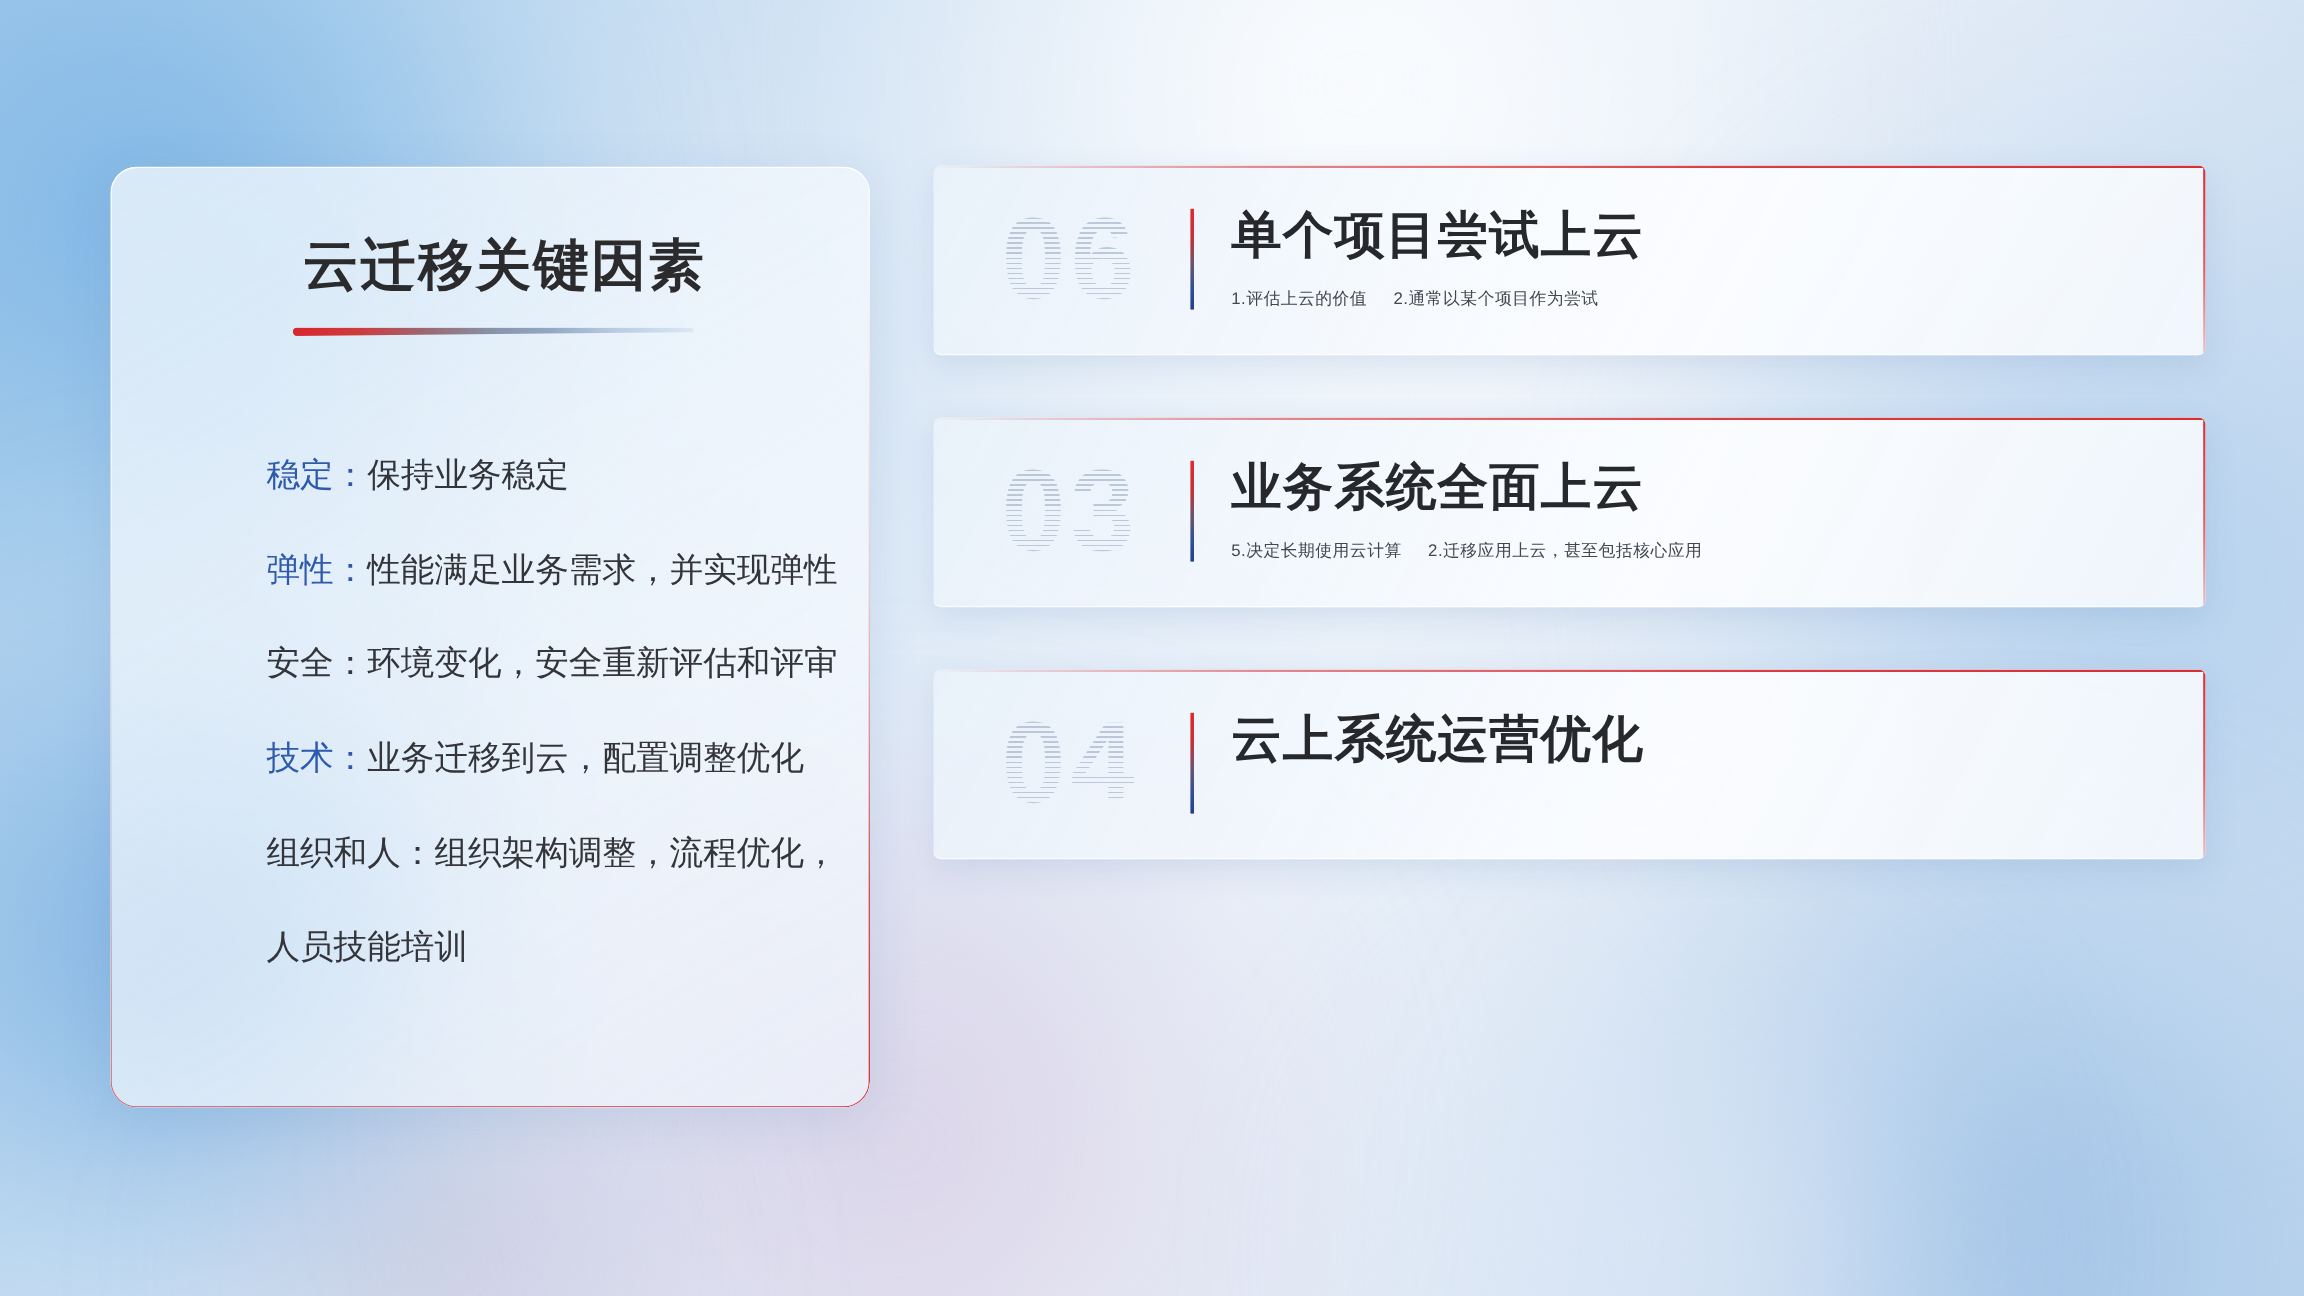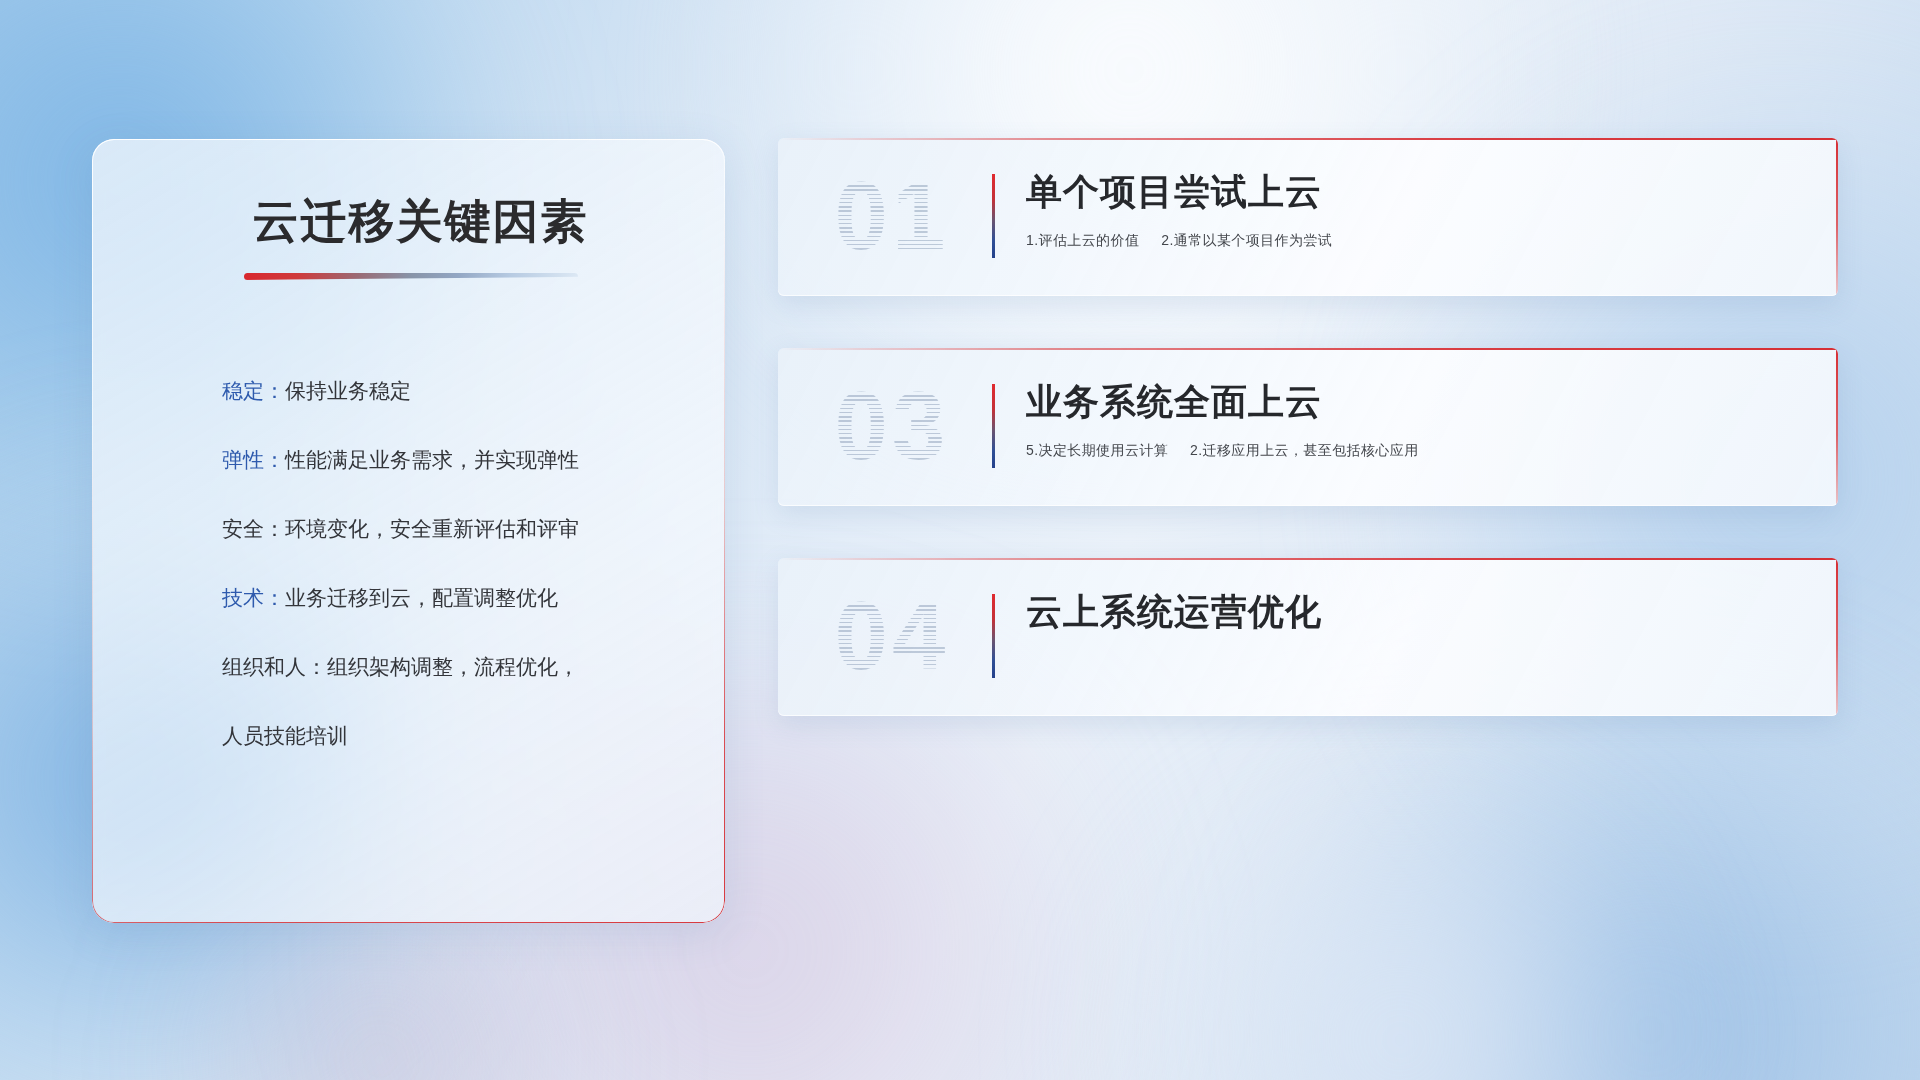--- a/index.html
+++ b/index.html
@@ -86,21 +86,21 @@
     border-radius:4px;
     background:linear-gradient(90deg,
       #d8272e 0%, #cf3a3c 16%, #9a6a74 34%,
       #8894a8 50%, #93a7c4 64%, #b7cbe2 80%, #dce8f4 100%);
     clip-path:polygon(0 0,100% 0,100% 55%,0 100%);
   }
   #panel-list{
     position:absolute; left:130px; top:238px; right:36px;
   }
   .pl-row{
-    font-size:21px; line-height:1.38; color:#33353a;
+    font-size:28px; line-height:1.38; color:#33353a;
     margin-bottom:40px; white-space:nowrap;
   }
   .pl-row:last-child{ margin-bottom:0; }
   .pl-key{ color:#2e5aad; }
   .pl-key.plain{ color:#33353a; }
   .pl-val{ color:#33353a; }
 
   
   #cards{ position:absolute; left:778px; top:138px; width:1060px; }
   .card{
@@ -146,21 +146,21 @@
     opacity:.62;
     filter:blur(.25px);
     user-select:none;
   }
   .card-accent{
     position:absolute; left:214px; top:36px; width:3px; height:84px;
     background:linear-gradient(180deg,#e02a30 0%, #c43137 30%, #6b5470 55%, #2f4f96 80%, #23408a 100%);
   }
   .card-body{ position:absolute; left:248px; top:30px; right:30px; }
   .card-title{
-    font-size:36px; font-weight:bold; color:#26282c; letter-spacing:1px;
+    font-size:42px; font-weight:bold; color:#26282c; letter-spacing:1px;
     line-height:1.35;
   }
   .card-desc{
     margin-top:15px; font-size:14px; color:#43464c; letter-spacing:.4px;
   }
   .gap{ display:inline-block; width:22px; }
 </style>
 </head>
 <body>
 
@@ -203,21 +203,21 @@
         <span class="pl-val">人员技能培训</span>
       </div>
     </div>
   </section>
 
   <section id="cards">
 
     <article class="card">
       <div class="card-topline"></div>
       <div class="card-rightline"></div>
-      <div class="card-num">01</div>
+      <div class="card-num">06</div>
       <div class="card-accent"></div>
       <div class="card-body">
         <div class="card-title">单个项目尝试上云</div>
         <div class="card-desc">
           <span>1.评估上云的价值</span><span class="gap"></span><span>2.通常以某个项目作为尝试</span>
         </div>
       </div>
     </article>
 
 

